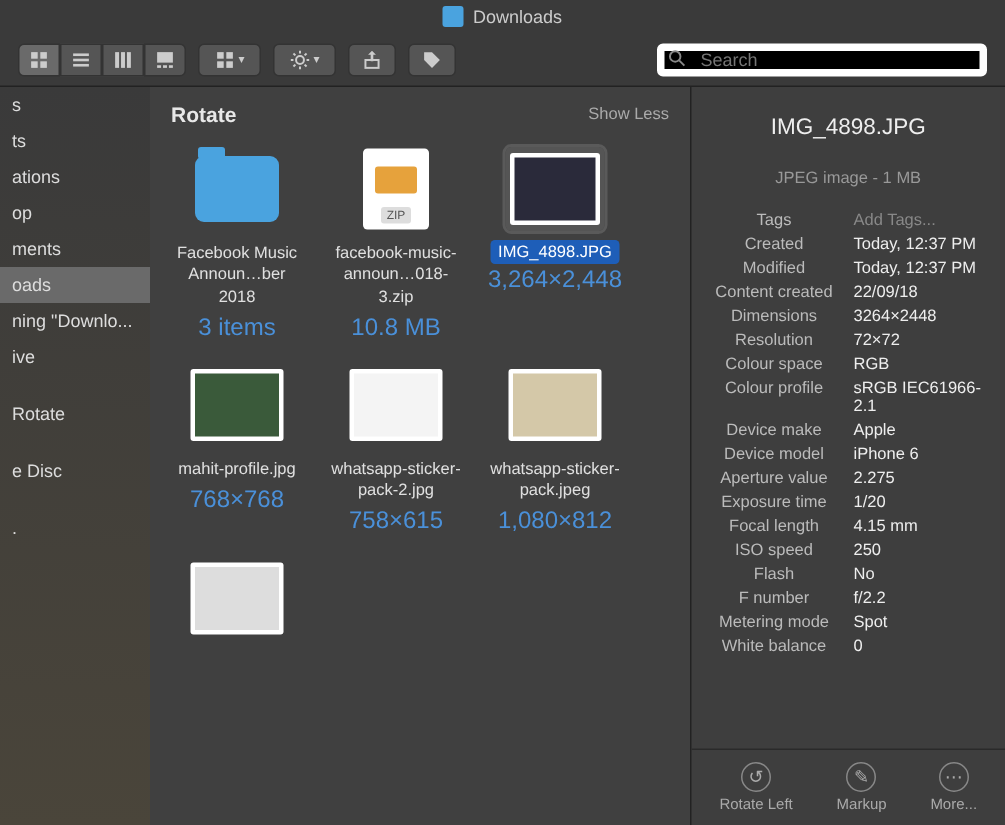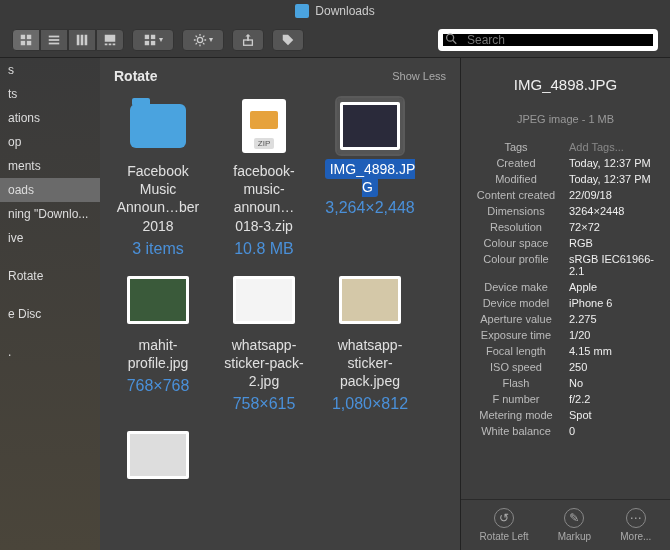--- a/index.html
+++ b/index.html
@@ -31,21 +31,21 @@
 .cell{width:100px;text-align:center;padding:4px}
 .cell .thumb{width:66px;height:56px;margin:0 auto 6px;display:flex;align-items:center;justify-content:center;border-radius:4px}
 .folder{background:#4aa3df;width:56px;height:44px;border-radius:6px;position:relative}
 .folder:before{content:"";position:absolute;top:-6px;left:2px;width:18px;height:8px;background:#4aa3df;border-radius:2px}
 .zip{width:44px;height:54px;background:#fff;border-radius:3px;position:relative;display:flex;align-items:flex-end;justify-content:center;padding-bottom:4px}
 .zip:after{content:"ZIP";font-size:8px;color:#555;background:#ddd;padding:1px 4px;border-radius:2px}
 .zip .zmid{position:absolute;top:12px;width:28px;height:18px;background:#e6a23c;border-radius:2px}
 .img{width:62px;height:48px;background:#fff;padding:3px;border-radius:2px}
 .img .inner{width:100%;height:100%;background:#666}
 .cell.sel .thumb{outline:2px solid #5a5a5a;background:#555;padding:3px;border-radius:4px}
-.cell .name{font-size:14px;color:#e0e0e0;line-height:1.3;padding:2px 2px;word-wrap:break-word}
+.cell .name{font-size:11px;color:#e0e0e0;line-height:1.3;padding:2px 2px;word-wrap:break-word}
 .cell.sel .name{background:#1e5eb8;color:#fff;border-radius:3px;display:inline}
 .cell .meta{font-size:16px;color:#4a90d9;margin-top:3px}
 .info{width:210px;background:#3e3e3e;border-left:1px solid #222;display:flex;flex-direction:column;overflow:hidden}
 .info-hdr{text-align:center;padding:18px 8px 14px}
 .info-hdr .iname{font-size:15px;color:#eee}
 .info-hdr .ikind{font-size:11px;color:#999;margin-top:20px}
 .kv{padding:0 12px;flex:1;overflow:hidden}
 .kv .row{display:flex;gap:10px;padding:2px 0;font-size:11px}
 .kv .k{width:86px;text-align:center;color:#bbb}
 .kv .v{color:#eee;flex:1}

